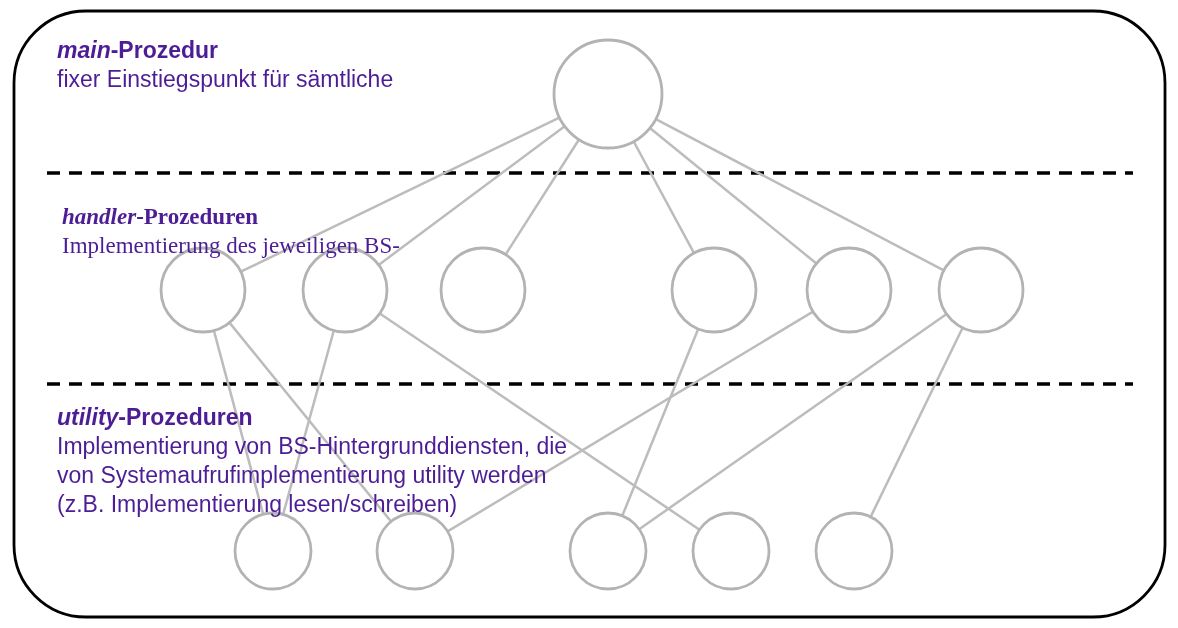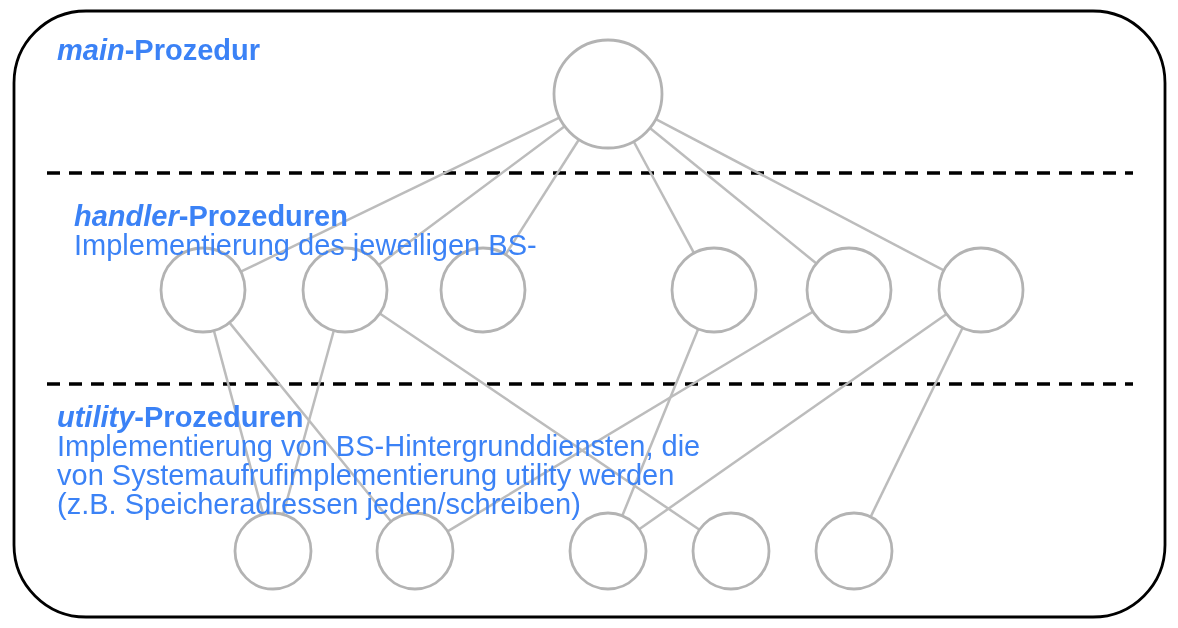--- a/index.html
+++ b/index.html
@@ -17,29 +17,29 @@
   }
   #diagram-svg {
     position: absolute;
     left: 0; top: 0;
     width: 1178px; height: 628px;
     z-index: 1;
   }
   .layer-label {
     position: absolute;
     z-index: 2;
-    color: #3b82f6;
-    font-size: 29px;
+    color: #4c1d95;
+    font-size: 23px;
     line-height: 29px;
     white-space: nowrap;
   }
   .layer-title { font-weight: bold; }
   .layer-title .t-em { font-style: italic; }
   #label-main    { left: 57px; top: 36px;  }
-  #label-handler { left: 74px; top: 202px; }
+  #label-handler { left: 62px; top: 202px; font-family: Liberation Serif, serif; }
   #label-utility { left: 57px; top: 391px; margin-top: 12px; }
 </style>
 </head>
 <body>
 
 <div id="stage">
 
   <svg id="diagram-svg" viewBox="0 0 1178 628" xmlns="http://www.w3.org/2000/svg">
       <rect x="14" y="11" width="1151" height="606" rx="72" ry="72" fill="none" stroke="#000000" stroke-width="2.8"></rect>
       <line x1="47" y1="173" x2="1133" y2="173" stroke="#000000" stroke-width="3.4" stroke-dasharray="13 9"></line>
@@ -67,27 +67,28 @@
       <circle cx="981" cy="290" r="42" fill="#ffffff" stroke="#b3b3b3" stroke-width="2.8"></circle>
       <circle cx="273" cy="551" r="38" fill="#ffffff" stroke="#b3b3b3" stroke-width="2.8"></circle>
       <circle cx="415" cy="551" r="38" fill="#ffffff" stroke="#b3b3b3" stroke-width="2.8"></circle>
       <circle cx="608" cy="551" r="38" fill="#ffffff" stroke="#b3b3b3" stroke-width="2.8"></circle>
       <circle cx="731" cy="551" r="38" fill="#ffffff" stroke="#b3b3b3" stroke-width="2.8"></circle>
       <circle cx="854" cy="551" r="38" fill="#ffffff" stroke="#b3b3b3" stroke-width="2.8"></circle>
     </svg>
 
   <div class="layer-label" id="label-main">
     <div class="layer-title"><span class="t-em">main</span><span>-Prozedur</span></div>
+    <div>fixer Einstiegspunkt für sämtliche</div>
   </div>
 
   <div class="layer-label" id="label-handler">
     <div class="layer-title"><span class="t-em">handler</span><span>-Prozeduren</span></div>
     <div>Implementierung des jeweiligen BS-</div>
   </div>
 
   <div class="layer-label" id="label-utility">
     <div class="layer-title"><span class="t-em">utility</span><span>-Prozeduren</span></div>
     <div>Implementierung von BS-Hintergrunddiensten, die</div>
     <div>von Systemaufrufimplementierung utility werden</div>
-    <div>(z.B. Speicheradressen jeden/schreiben)</div>
+    <div>(z.B. Implementierung lesen/schreiben)</div>
   </div>
 
 </div>
 
 </body></html>

